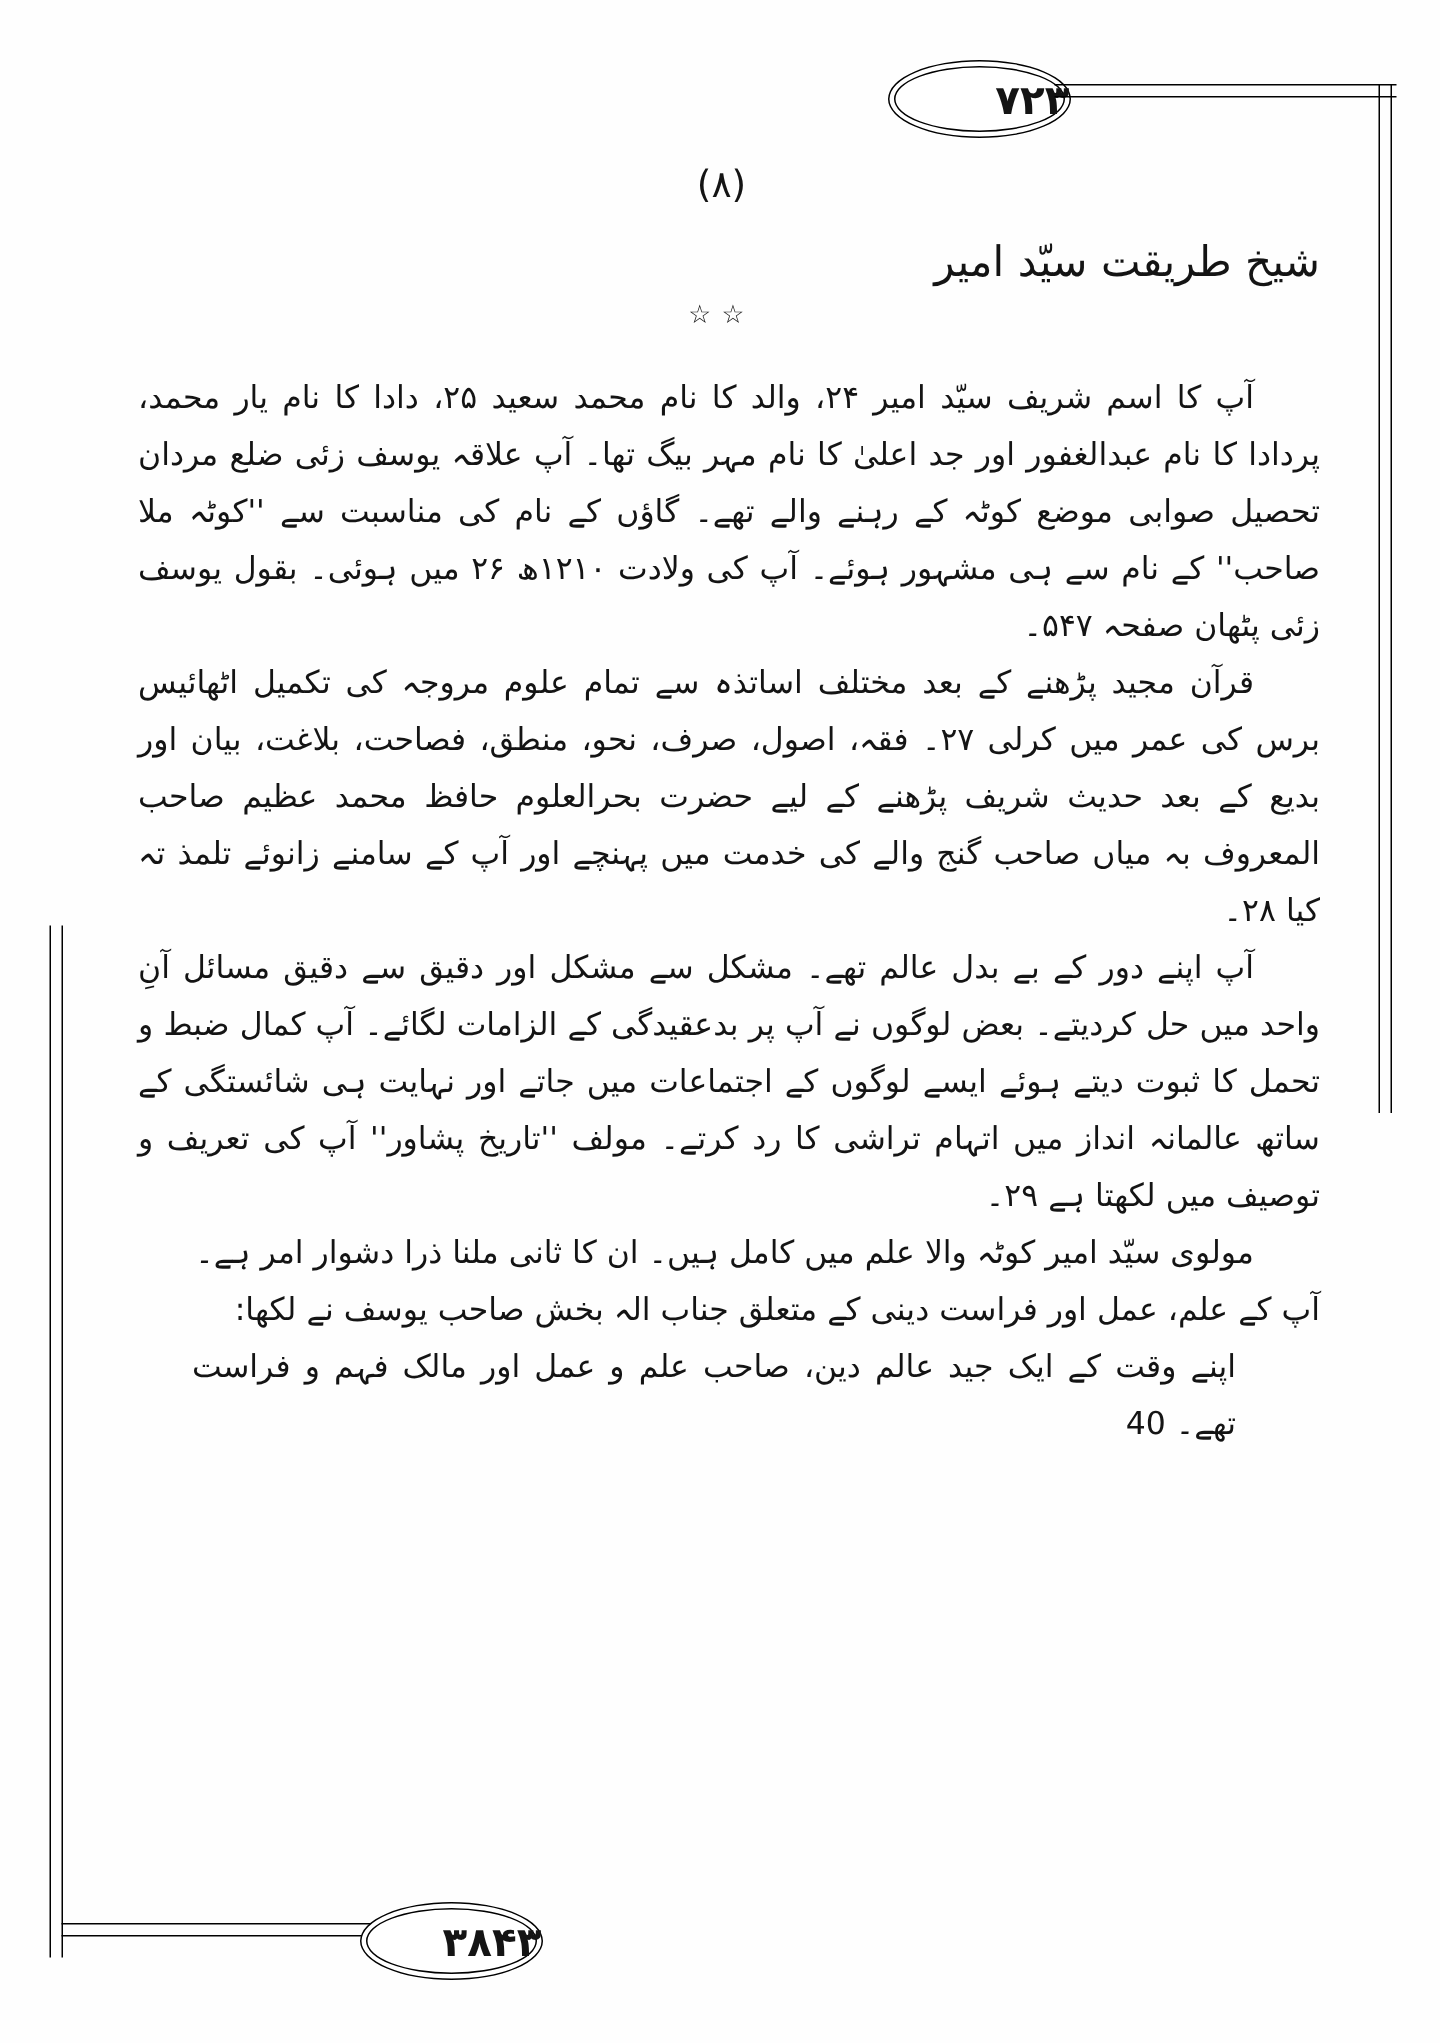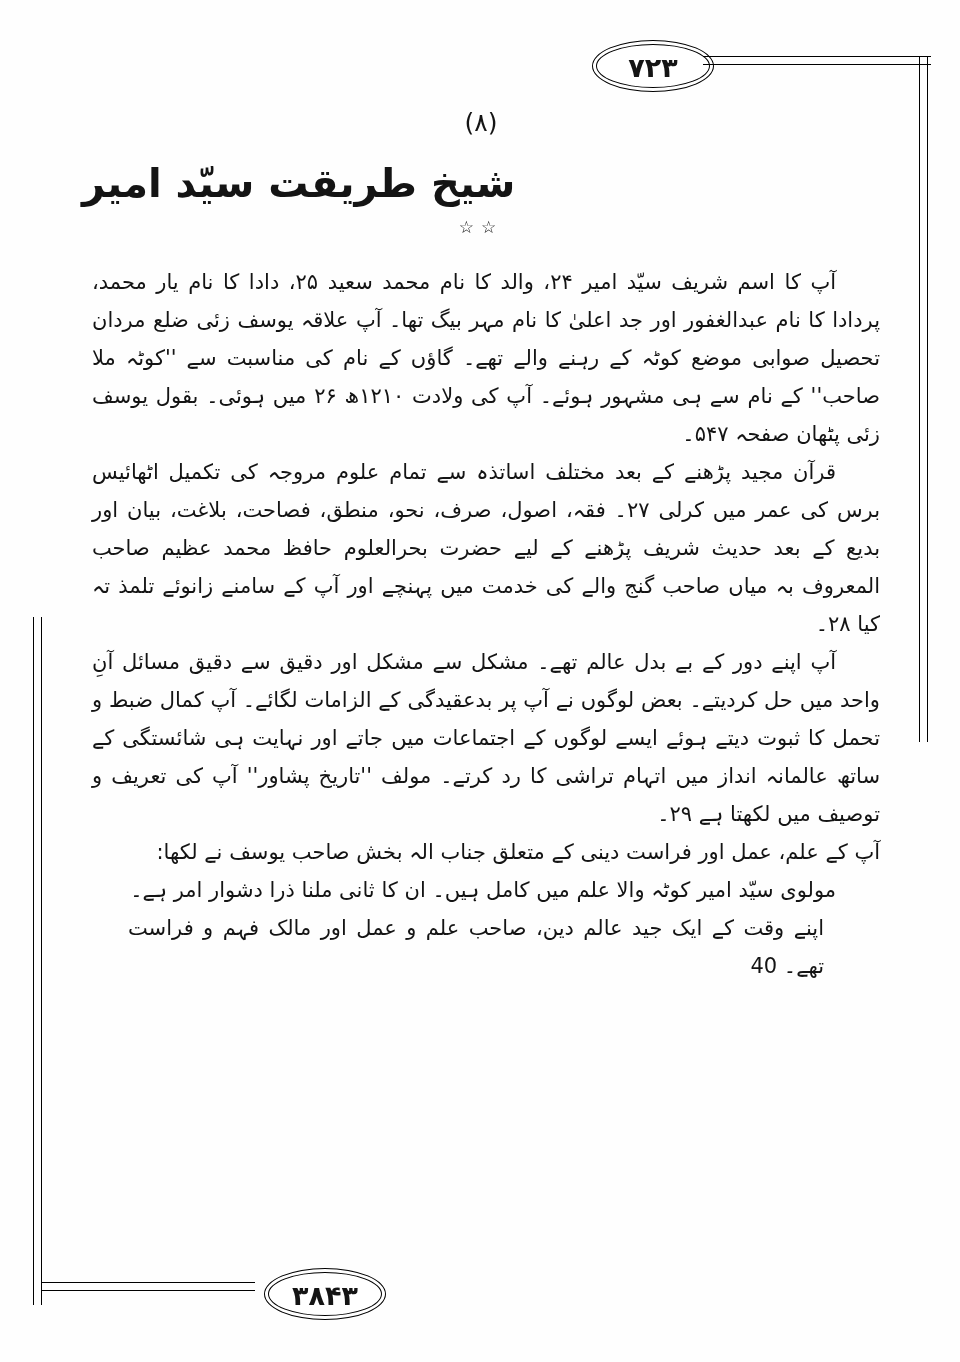--- a/index.html
+++ b/index.html
@@ -13,53 +13,53 @@
     overflow:hidden;
     direction:rtl;
   }
   
   .vline{position:absolute;width:7px;border-left:1.5px solid #000;border-right:1.5px solid #000;}
   .hline{position:absolute;height:7px;border-top:1.5px solid #000;border-bottom:1.5px solid #000;}
   .cartouche{
     position:absolute;
     border:1.6px solid #000;
     border-radius:50%;
-    display:flex;align-items:center;justify-content:center;
+    display:flex;align-items:center;
     background:#fff;
   }
   .cartouche::before{
     content:"";position:absolute;inset:3px;border:1.4px solid #000;border-radius:50%;
   }
   .cartouche .num{
     position:relative;
     font-size:27px;font-weight:bold;letter-spacing:4px;direction:rtl;
     padding-top:2px;
   }
   #cartouche-top{left:592px;top:40px;width:120px;height:50px;}
   #hline-top{left:703px;top:56px;width:228px;}
   #vline-right{left:919px;top:56px;height:686px;}
   #vline-left{left:33px;top:617px;height:688px;}
   #hline-bottom{left:41px;top:1282px;width:214px;}
-  #cartouche-bottom{left:264px;top:1268px;width:120px;height:50px;}
+  #cartouche-bottom{left:240px;top:1268px;width:120px;height:50px;}
 
   
   .content{
     position:absolute;
     left:82px;right:80px;top:108px;
     direction:rtl;
   }
   .section-number{
     text-align:center;
     font-size:25px;
     margin:0 0 18px 0;
   }
   .chapter-title{
-    text-align:left;
-    font-size:40px;
-    font-weight:bold;
+    text-align:right;
+    font-size:28px;
+    font-weight:normal;
     line-height:1.4;
     margin:0 0 6px 0;
   }
   .ornament-stars{
     text-align:center;
     font-size:17px;
     letter-spacing:7px;
     margin:0 0 26px 0;
   }
   .body-text{
@@ -96,19 +96,19 @@
 
   <div class="content">
     <div class="section-number">(۸)</div>
     <div class="chapter-title">شیخ طریقت سیّد امیر</div>
     <div class="ornament-stars">☆☆</div>
 
     <div class="body-text">
       <p class="para">آپ کا اسم شریف سیّد امیر ۲۴، والد کا نام محمد سعید ۲۵، دادا کا نام یار محمد، پردادا کا نام عبدالغفور اور جد اعلیٰ کا نام مہر بیگ تھا۔ آپ علاقہ یوسف زئی ضلع مردان تحصیل صوابی موضع کوٹہ کے رہنے والے تھے۔ گاؤں کے نام کی مناسبت سے ''کوٹہ ملا صاحب'' کے نام سے ہی مشہور ہوئے۔ آپ کی ولادت ۱۲۱۰ھ ۲۶ میں ہوئی۔ بقول یوسف زئی پٹھان صفحہ ۵۴۷۔</p>
       <p class="para">قرآن مجید پڑھنے کے بعد مختلف اساتذہ سے تمام علوم مروجہ کی تکمیل اٹھائیس برس کی عمر میں کرلی ۲۷۔ فقہ، اصول، صرف، نحو، منطق، فصاحت، بلاغت، بیان اور بدیع کے بعد حدیث شریف پڑھنے کے لیے حضرت بحرالعلوم حافظ محمد عظیم صاحب المعروف بہ میاں صاحب گنج والے کی خدمت میں پہنچے اور آپ کے سامنے زانوئے تلمذ تہ کیا ۲۸۔</p>
       <p class="para">آپ اپنے دور کے بے بدل عالم تھے۔ مشکل سے مشکل اور دقیق سے دقیق مسائل آنِ واحد میں حل کردیتے۔ بعض لوگوں نے آپ پر بدعقیدگی کے الزامات لگائے۔ آپ کمال ضبط و تحمل کا ثبوت دیتے ہوئے ایسے لوگوں کے اجتماعات میں جاتے اور نہایت ہی شائستگی کے ساتھ عالمانہ انداز میں اتہام تراشی کا رد کرتے۔ مولف ''تاریخ پشاور'' آپ کی تعریف و توصیف میں لکھتا ہے ۲۹۔</p>
+      <p class="para">مولوی سیّد امیر کوٹہ والا علم میں کامل ہیں۔ ان کا ثانی ملنا ذرا دشوار امر ہے۔</p>
       <p class="para no-indent">آپ کے علم، عمل اور فراست دینی کے متعلق جناب الہ بخش صاحب یوسف نے لکھا:</p>
-      <p class="para">مولوی سیّد امیر کوٹہ والا علم میں کامل ہیں۔ ان کا ثانی ملنا ذرا دشوار امر ہے۔</p>
       <p class="para quote">اپنے وقت کے ایک جید عالم دین، صاحب علم و عمل اور مالک فہم و فراست تھے۔ 40</p>
     </div>
   </div>
 
 </div>
 
 </body></html>

